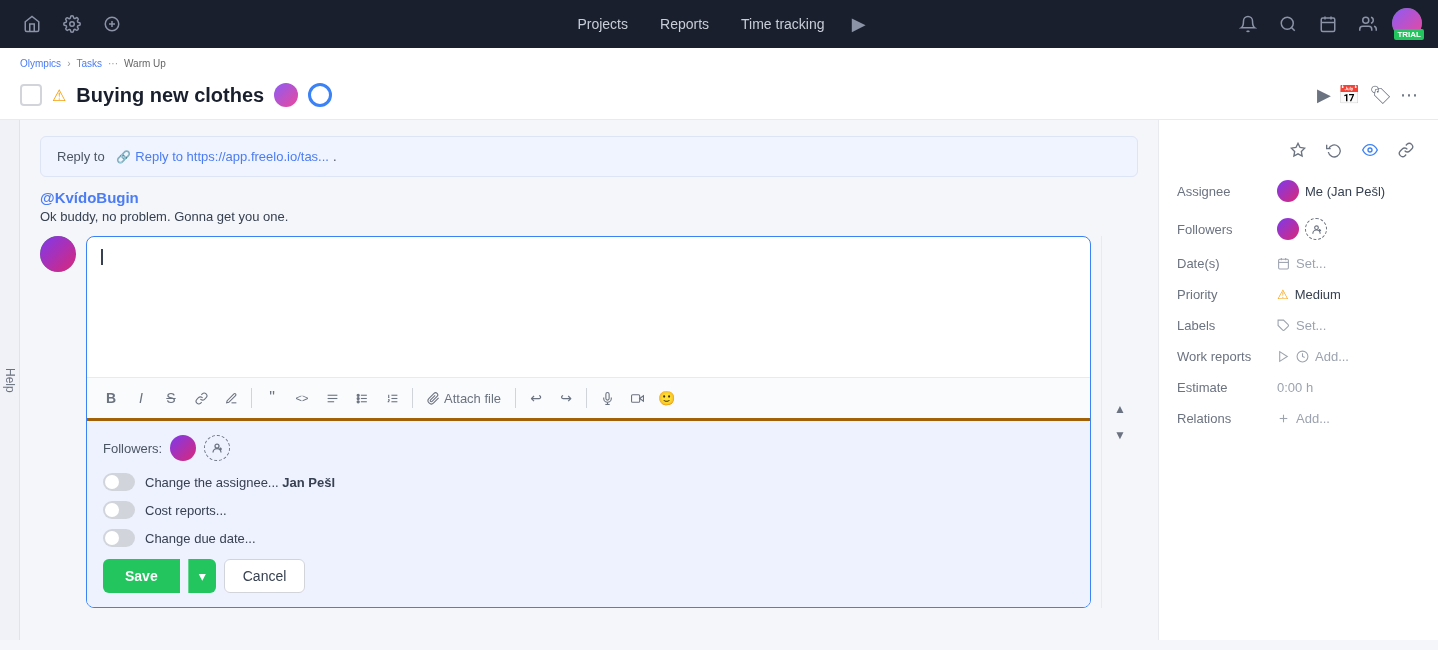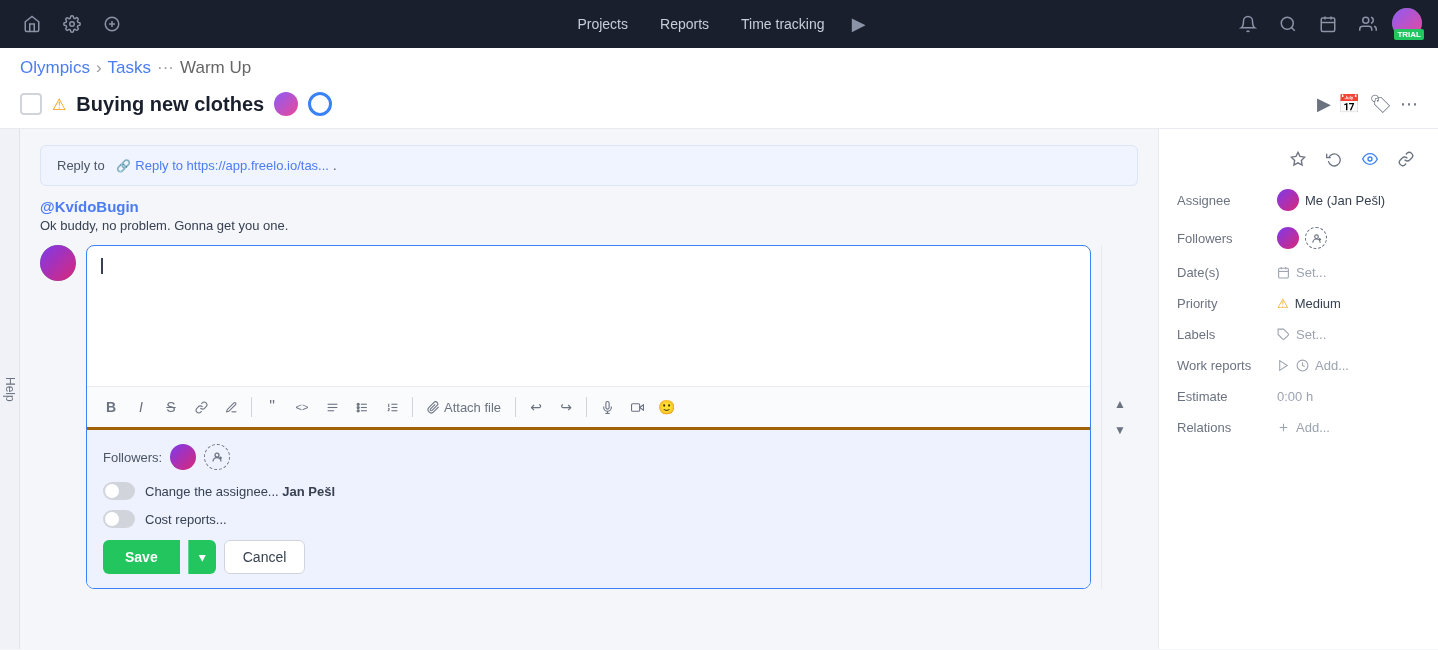--- a/index.html
+++ b/index.html
@@ -24,21 +24,21 @@
     .trial-badge { position: absolute; bottom: -2px; right: -2px; background: #22c55e; color: #fff; font-size: 8px; padding: 1px 3px; border-radius: 2px; font-weight: 700; }
     .avatar-circle { width: 30px; height: 30px; border-radius: 50%; background: #6b7280; overflow: hidden; display: flex; align-items: center; justify-content: center; }
     .avatar-img { width: 100%; height: 100%; background: linear-gradient(135deg, #8b5cf6, #ec4899); border-radius: 50%; }
 
     
     .breadcrumb {
       padding: 10px 20px 6px;
       display: flex;
       align-items: center;
       gap: 6px;
-      font-size: 17px;
+      font-size: 10px;
       color: #666;
       background: #fff;
     }
     .breadcrumb a { color: #4b7cf3; text-decoration: none; }
     .breadcrumb-sep { color: #999; }
 
     
     .task-header {
       background: #fff;
       padding: 8px 20px 12px;
@@ -528,20 +528,24 @@
           </div>
 
           <div class="toggle-row">
             <div class="toggle"></div>
             <span>Change the assignee... <strong>Jan Pešl</strong></span>
           </div>
           <div class="toggle-row">
             <div class="toggle"></div>
             <span>Cost reports...</span>
           </div>
+          <div class="toggle-row">
+            <div class="toggle"></div>
+            <span>Change due date...</span>
+          </div>
 
           <div class="action-buttons">
             <button class="btn-save">Save</button>
             <button class="btn-save-dropdown">▾</button>
             <button class="btn-cancel">Cancel</button>
           </div>
         </div>
       </div>
 
       <div class="scroll-btns">

